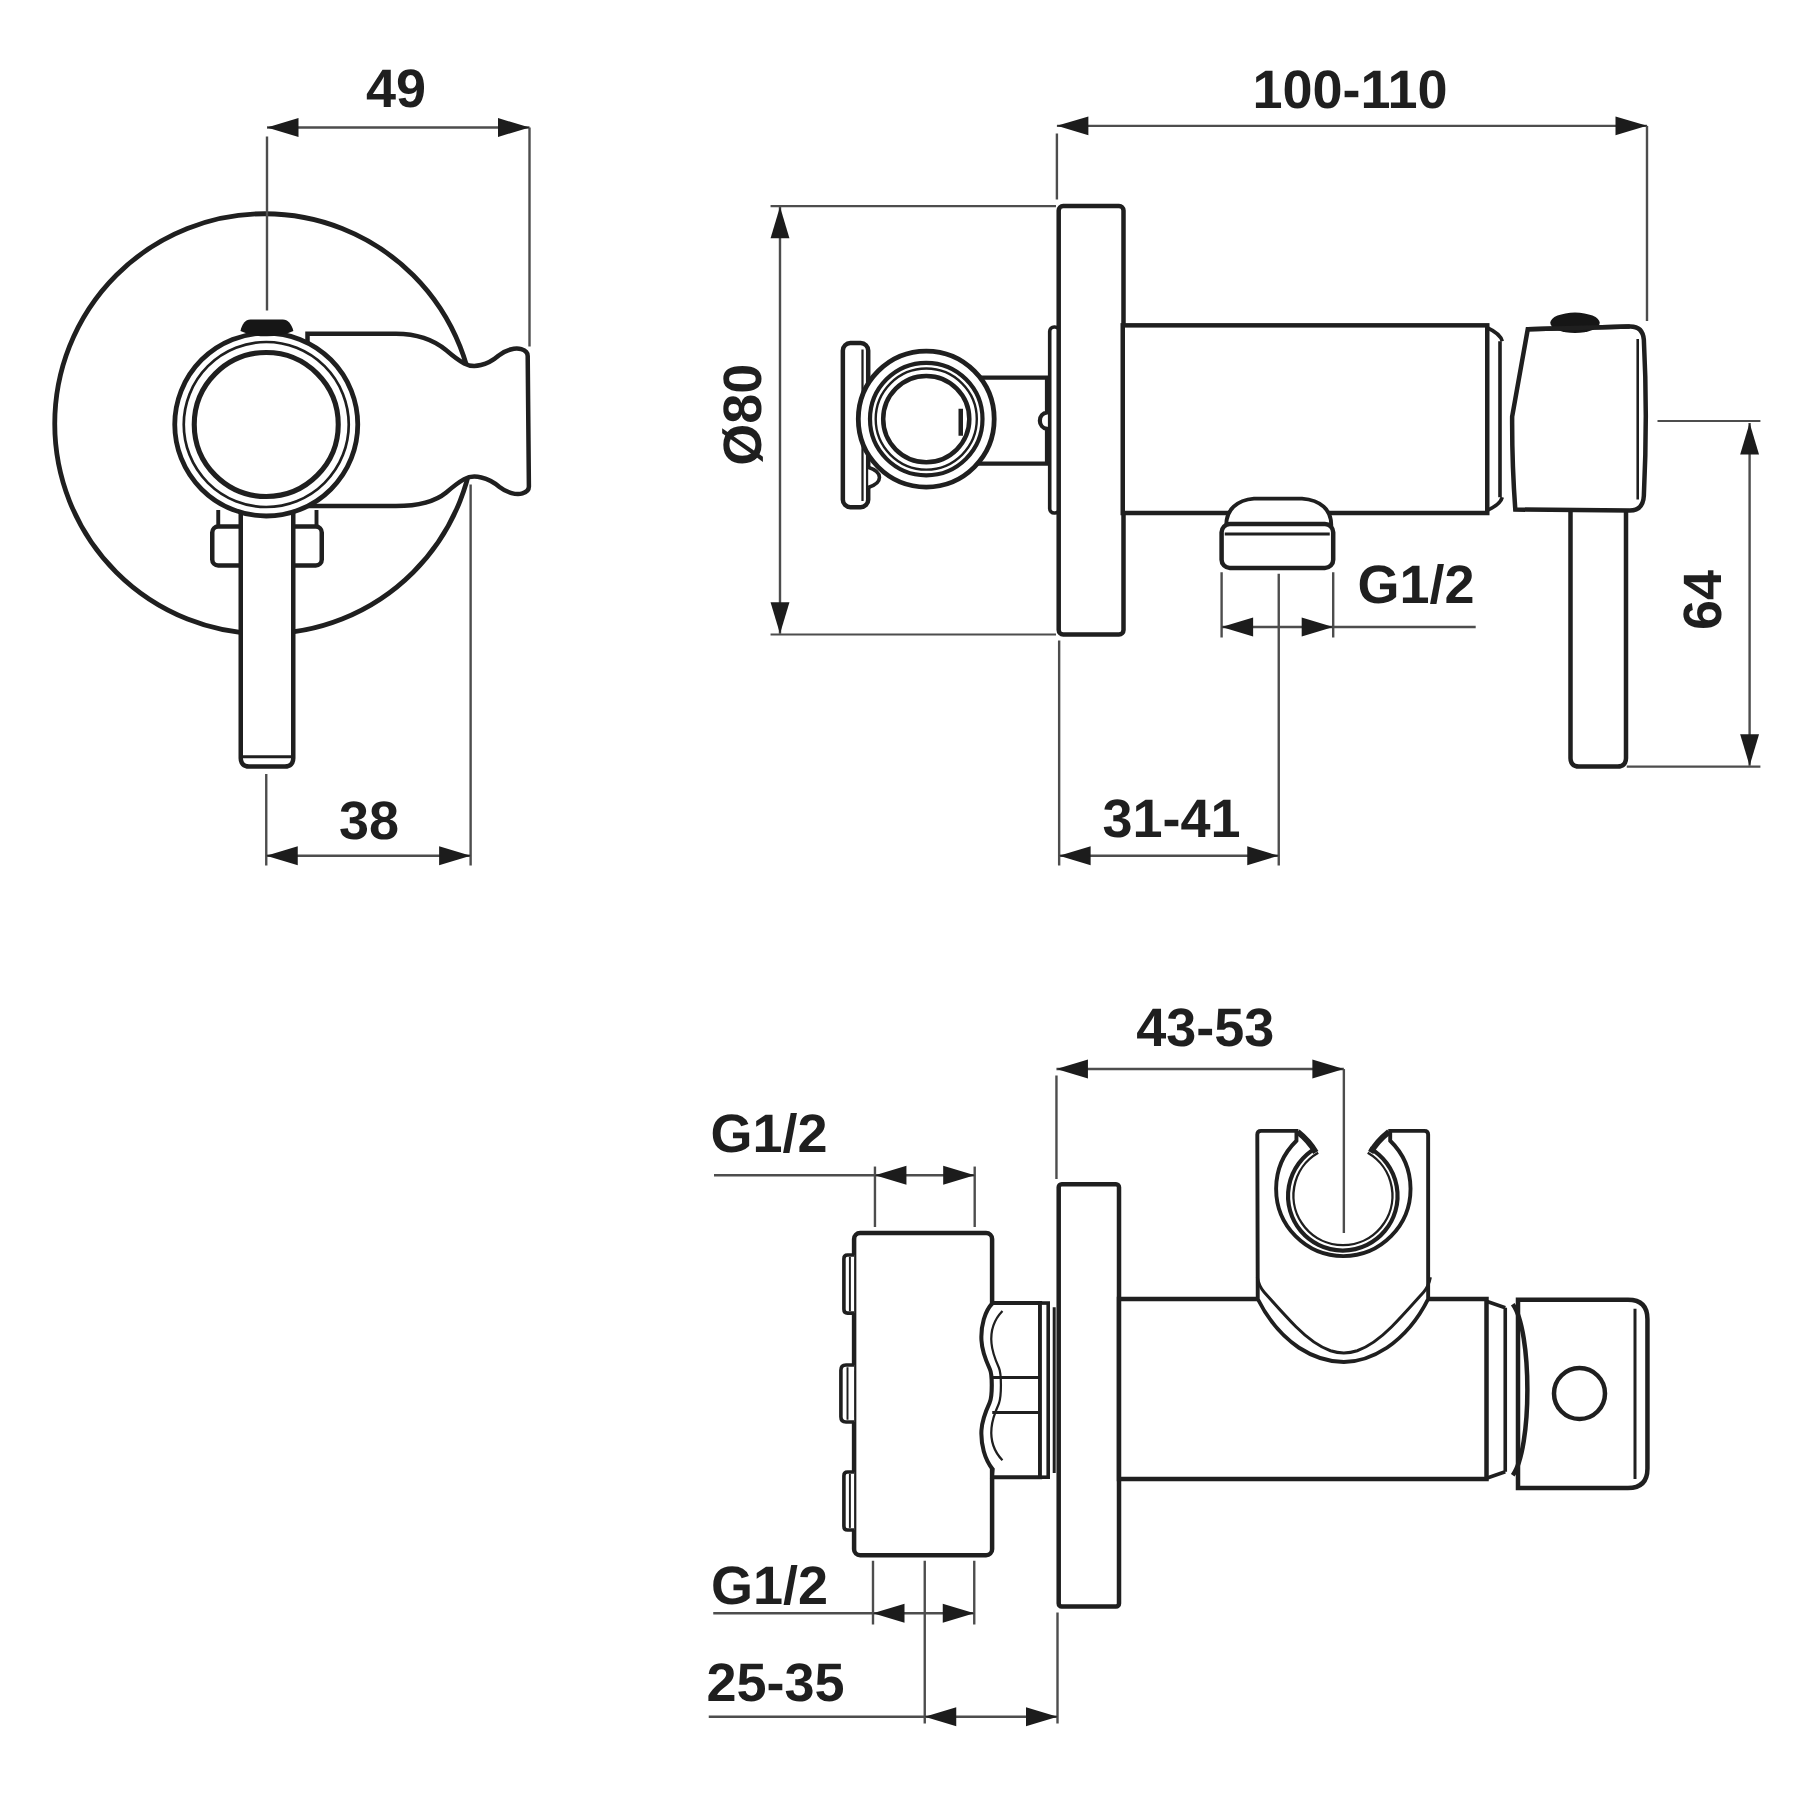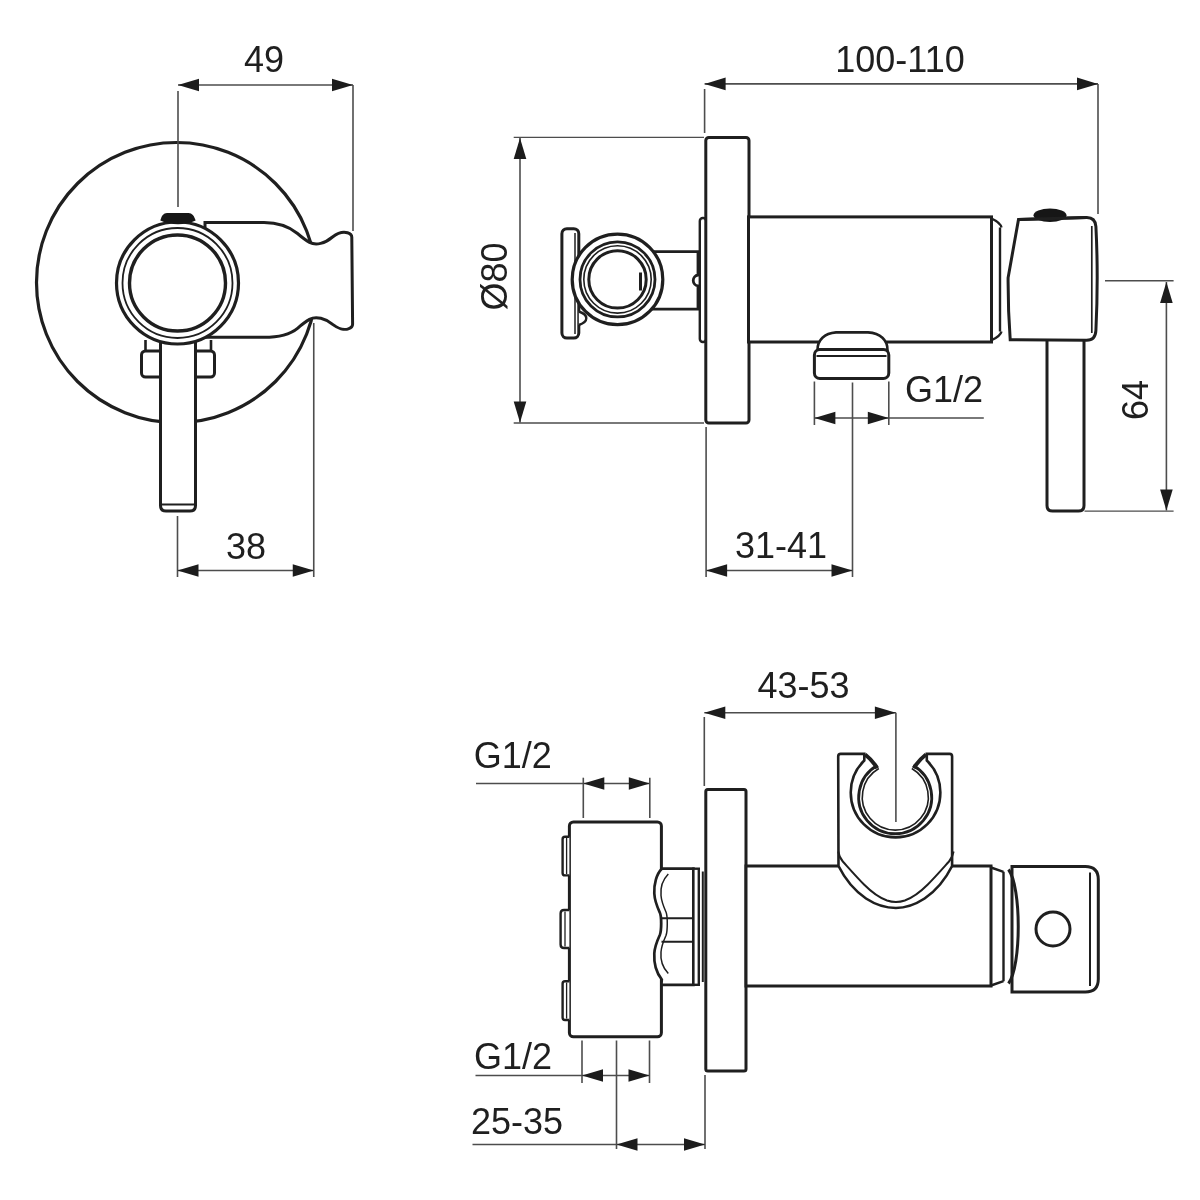--- a/index.html
+++ b/index.html
@@ -1,16 +1,16 @@
 <!DOCTYPE html>
 <html><head>
 <meta charset="utf-8">
 <style>
   html,body{margin:0;padding:0;background:#ffffff;}
-  #wrap{width:1200px;height:1200px;position:relative;background:#0ea5e9;}
+  #wrap{width:1200px;height:1200px;position:relative;background:#0ea5e9;font-weight:bold;}
   svg{display:block;}
   text{font-family:"Liberation Sans",sans-serif;fill:#1f1f1f;}
 </style>
 </head>
 <body>
 <div id="wrap">
 <svg width="1200" height="1200" viewBox="0 0 1200 1200">
 <rect x="0" y="0" width="1200" height="1200" fill="#ffffff"></rect>
 
 <g id="v1" fill="none" stroke="#1f1f1f" stroke-width="3">

